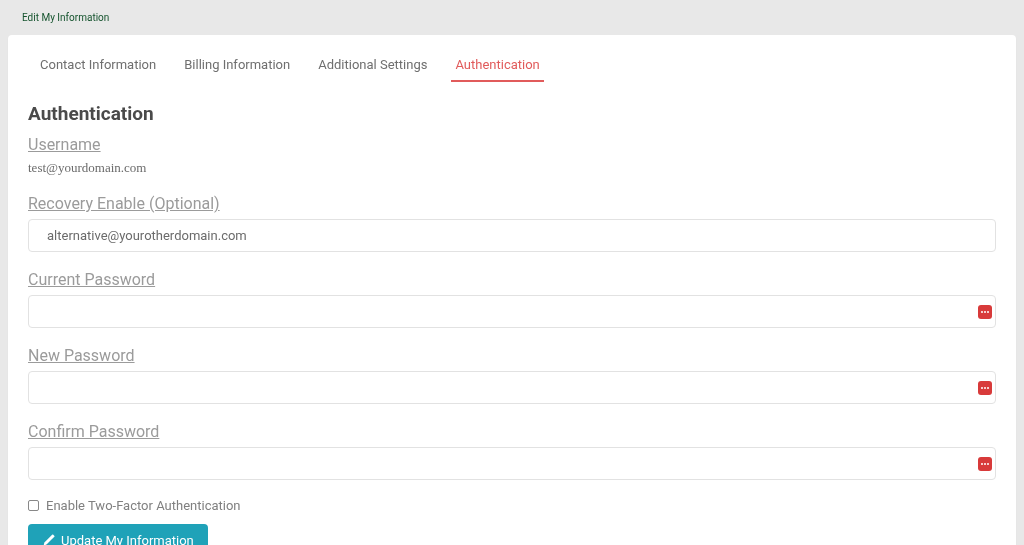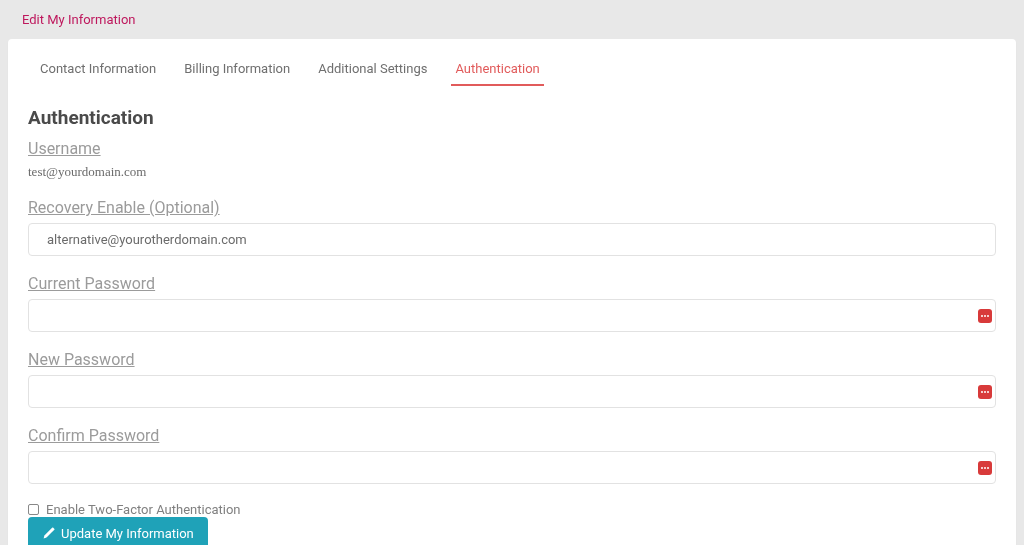--- a/index.html
+++ b/index.html
@@ -8,22 +8,22 @@
       background: #e8e8e8;
       color: #6b6b6b;
       font-size: 13px;
     }
     .outer {
       background: #e8e8e8;
       padding: 0 0 8px 0;
     }
     .header-bar {
       padding: 12px 22px 12px 22px;
-      color: #be185d;
-      font-size: 13px;
+      color: #14532d;
+      font-size: 10px;
       background: #e8e8e8;
     }
     .card {
       background: #fff;
       margin: 0 8px 0 8px;
       border-radius: 4px;
       padding: 0;
       min-height: 500px;
       box-shadow: 0 1px 2px rgba(0,0,0,0.04);
     }
@@ -110,21 +110,21 @@
     .pw-badge-dots span {
       width: 2px;
       height: 2px;
       background: #fff;
       border-radius: 50%;
     }
     .checkbox-row {
       display: flex;
       align-items: center;
       margin-top: 6px;
-      margin-bottom: 0;
+      margin-bottom: 11px;
     }
     .checkbox {
       width: 11px;
       height: 11px;
       border: 1.5px solid #888;
       border-radius: 2px;
       margin-right: 7px;
       cursor: pointer;
       flex-shrink: 0;
     }

